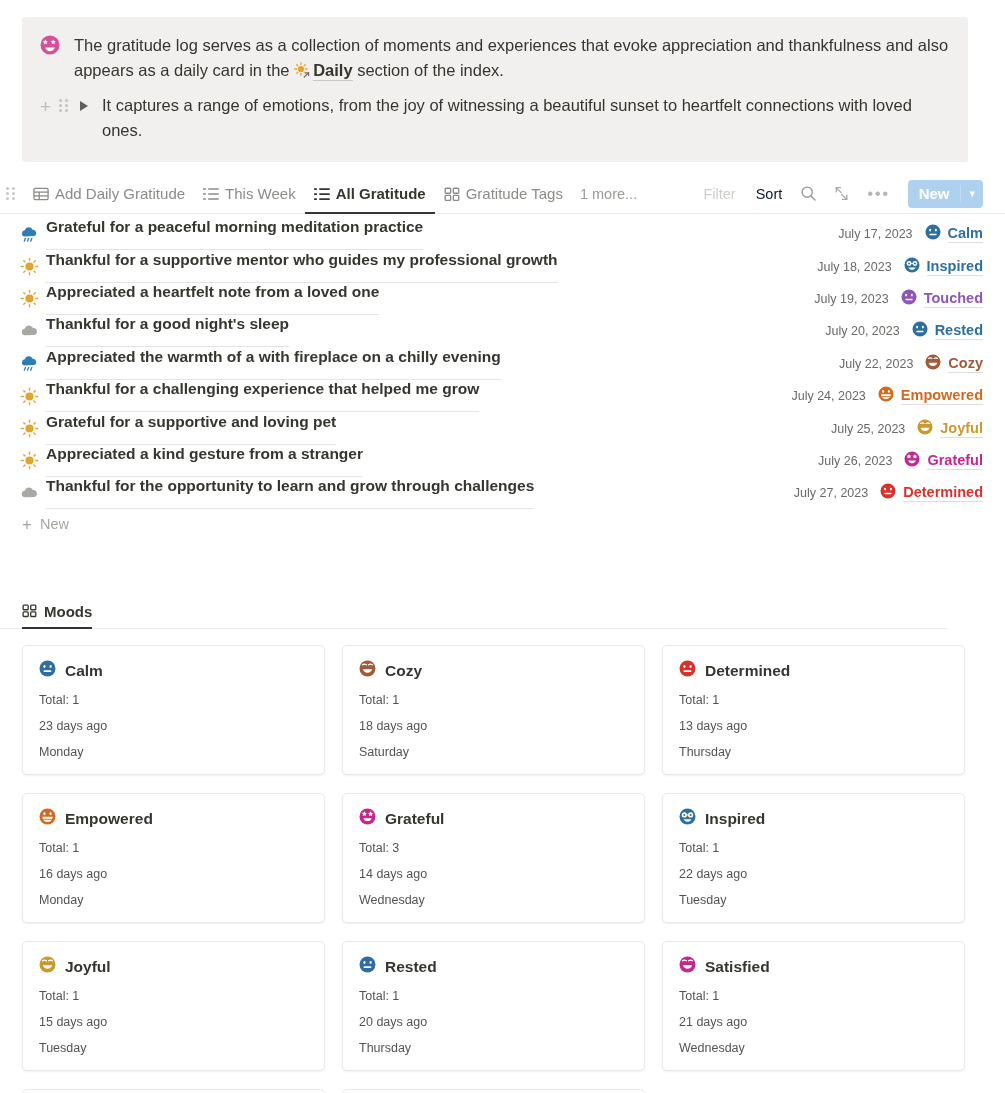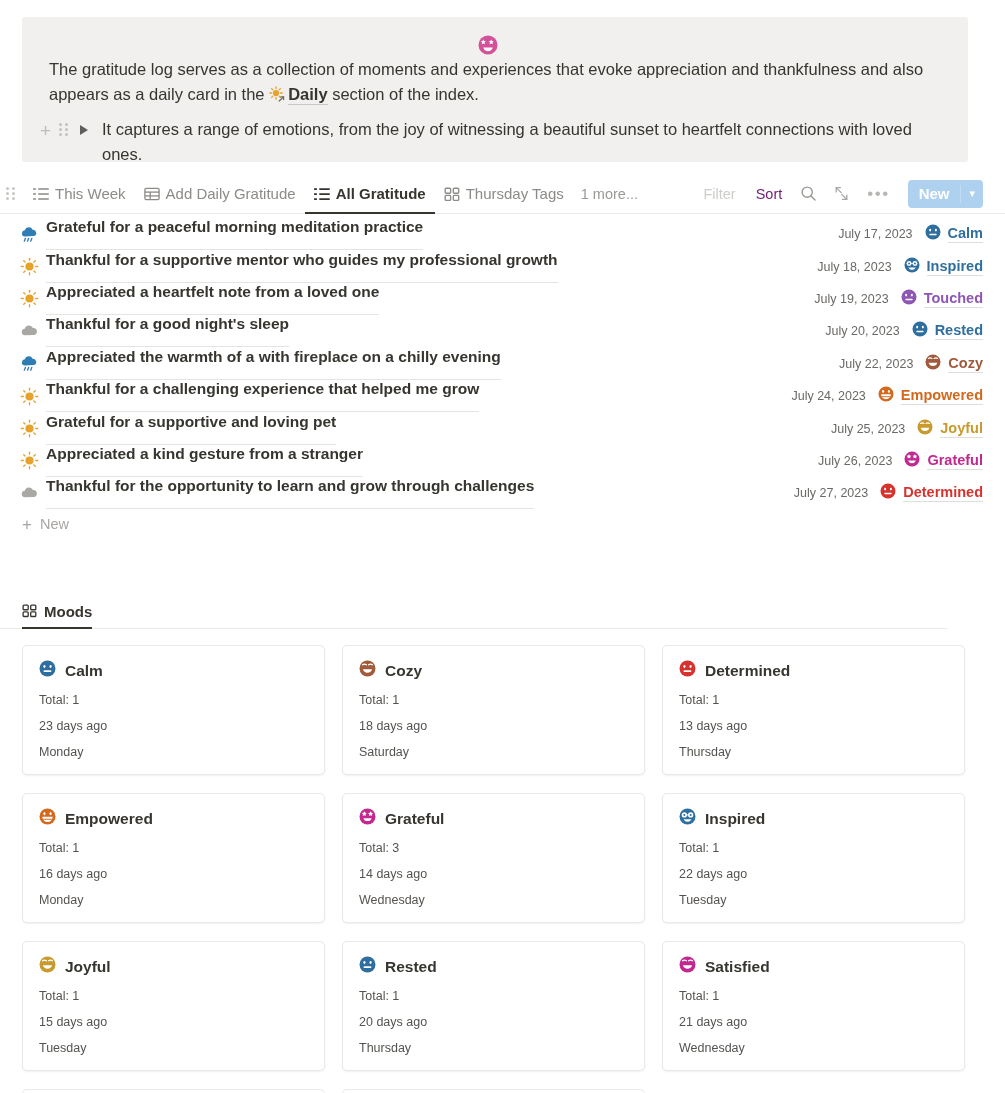--- a/index.html
+++ b/index.html
@@ -14,21 +14,21 @@
 
   
   .callout {
     position: absolute;
     left: 22px; top: 17px;
     width: 946px; height: 145px;
     background: #f1f0ee;
     border-radius: 3px;
     padding: 16px 18px 14px 18px;
   }
-  .callout-row { display: flex; align-items: center; flex-direction: column; }
+  .callout-row { display: flex; align-items: flex-start; }
   .callout-emoji {
     width: 22px; min-width: 22px; height: 22px;
     margin-right: 12px; margin-top: 2px;
     position: relative;
   }
   .callout-text {
     font-size: 16.5px;
     line-height: 25px;
     color: #37352f;
     max-width: 892px;
@@ -99,21 +99,21 @@
     content: ""; position: absolute; left: 0; right: 0; bottom: 0;
     height: 2px; background: #37352f;
   }
   .tab svg { display: block; }
   .tb-more { font-size: 14.5px; color: #9b9995; margin-left: 8px; cursor: pointer; text-align: center; }
   .tb-right { margin-left: auto; display: flex; align-items: center; gap: 2px; padding-right: 22px; }
   .tb-btn {
     font-size: 14.5px; padding: 4px 9px; border-radius: 4px; cursor: pointer;
   }
   .tb-filter { color: #cfcdc9; }
-  .tb-sort { color: #701a75; }
+  .tb-sort { color: #0f172a; }
   .tb-icon { padding: 5px 7px; cursor: pointer; display:flex; align-items:center; }
   .tb-ellipsis { color: #b8b6b2; font-size: 17px; letter-spacing: 1.5px; padding: 0 8px; cursor:pointer; }
   .new-btn {
     display: flex; align-items: center;
     background: #aed1ef; color: #ffffff;
     border-radius: 4px; height: 28px; margin-left: 8px;
     font-size: 15px; font-weight: bold; cursor: pointer;
     overflow: hidden;
   }
   .new-btn .lbl { padding: 0 11px; }
@@ -239,45 +239,45 @@
       <i></i>
       <i></i>
       <i></i>
       <i></i>
     </span>
   <div class="tabs">
 
     <div class="tab">
       <span>
         <svg width="16" height="16" viewBox="0 0 16 16">
+          <g fill="none" stroke="currentColor" stroke-width="1.3">
+            <rect x="0.9" y="2.4" width="14.2" height="11.2" rx="1.4"></rect>
+            <line x1="0.9" y1="6.1" x2="15.1" y2="6.1"></line>
+            <line x1="0.9" y1="9.9" x2="15.1" y2="9.9"></line>
+            <line x1="6.2" y1="6.1" x2="6.2" y2="13.6"></line>
+          </g>
+        </svg>
+      </span>
+      <span>Add Daily Gratitude</span>
+    </div>
+
+    <div class="tab">
+      <span>
+        <svg width="16" height="16" viewBox="0 0 16 16">
           <g fill="currentColor">
             <rect x="0" y="2.2" width="3" height="1.5" rx="0.4"></rect>
               <rect x="5" y="2.2" width="11" height="1.5" rx="0.7"></rect>
             <rect x="0" y="7.2" width="3" height="1.5" rx="0.4"></rect>
               <rect x="5" y="7.2" width="11" height="1.5" rx="0.7"></rect>
             <rect x="0" y="12.2" width="3" height="1.5" rx="0.4"></rect>
               <rect x="5" y="12.2" width="11" height="1.5" rx="0.7"></rect>
           </g>
         </svg>
       </span>
       <span>This Week</span>
-    </div>
-
-    <div class="tab">
-      <span>
-        <svg width="16" height="16" viewBox="0 0 16 16">
-          <g fill="none" stroke="currentColor" stroke-width="1.3">
-            <rect x="0.9" y="2.4" width="14.2" height="11.2" rx="1.4"></rect>
-            <line x1="0.9" y1="6.1" x2="15.1" y2="6.1"></line>
-            <line x1="0.9" y1="9.9" x2="15.1" y2="9.9"></line>
-            <line x1="6.2" y1="6.1" x2="6.2" y2="13.6"></line>
-          </g>
-        </svg>
-      </span>
-      <span>Add Daily Gratitude</span>
     </div>
 
     <div class="tab active">
       <span>
         <svg width="16" height="16" viewBox="0 0 16 16">
           <g fill="currentColor">
             <rect x="0" y="2.2" width="3" height="1.7" rx="0.4"></rect>
               <rect x="5" y="2.2" width="11" height="1.7" rx="0.8"></rect>
             <rect x="0" y="7.2" width="3" height="1.7" rx="0.4"></rect>
               <rect x="5" y="7.2" width="11" height="1.7" rx="0.8"></rect>
@@ -293,21 +293,21 @@
       <span>
         <svg width="16" height="16" viewBox="0 0 16 16">
           <g fill="none" stroke="currentColor" stroke-width="1.35">
             <rect x="1.2" y="2.2" width="5.4" height="5" rx="0.9"></rect>
             <rect x="9.3" y="2.2" width="5.4" height="5" rx="0.9"></rect>
             <rect x="1.2" y="9.4" width="5.4" height="5" rx="0.9"></rect>
             <rect x="9.3" y="9.4" width="5.4" height="5" rx="0.9"></rect>
           </g>
         </svg>
       </span>
-      <span>Thursday Tags</span>
+      <span>Gratitude Tags</span>
     </div>
 
     <span class="tb-more">1 more...</span>
   </div>
 
   <div class="tb-right">
     <span class="tb-btn tb-filter">Filter</span>
     <span class="tb-btn tb-sort">Sort</span>
     <span class="tb-icon">
       <svg width="17" height="17" viewBox="0 0 17 17">

